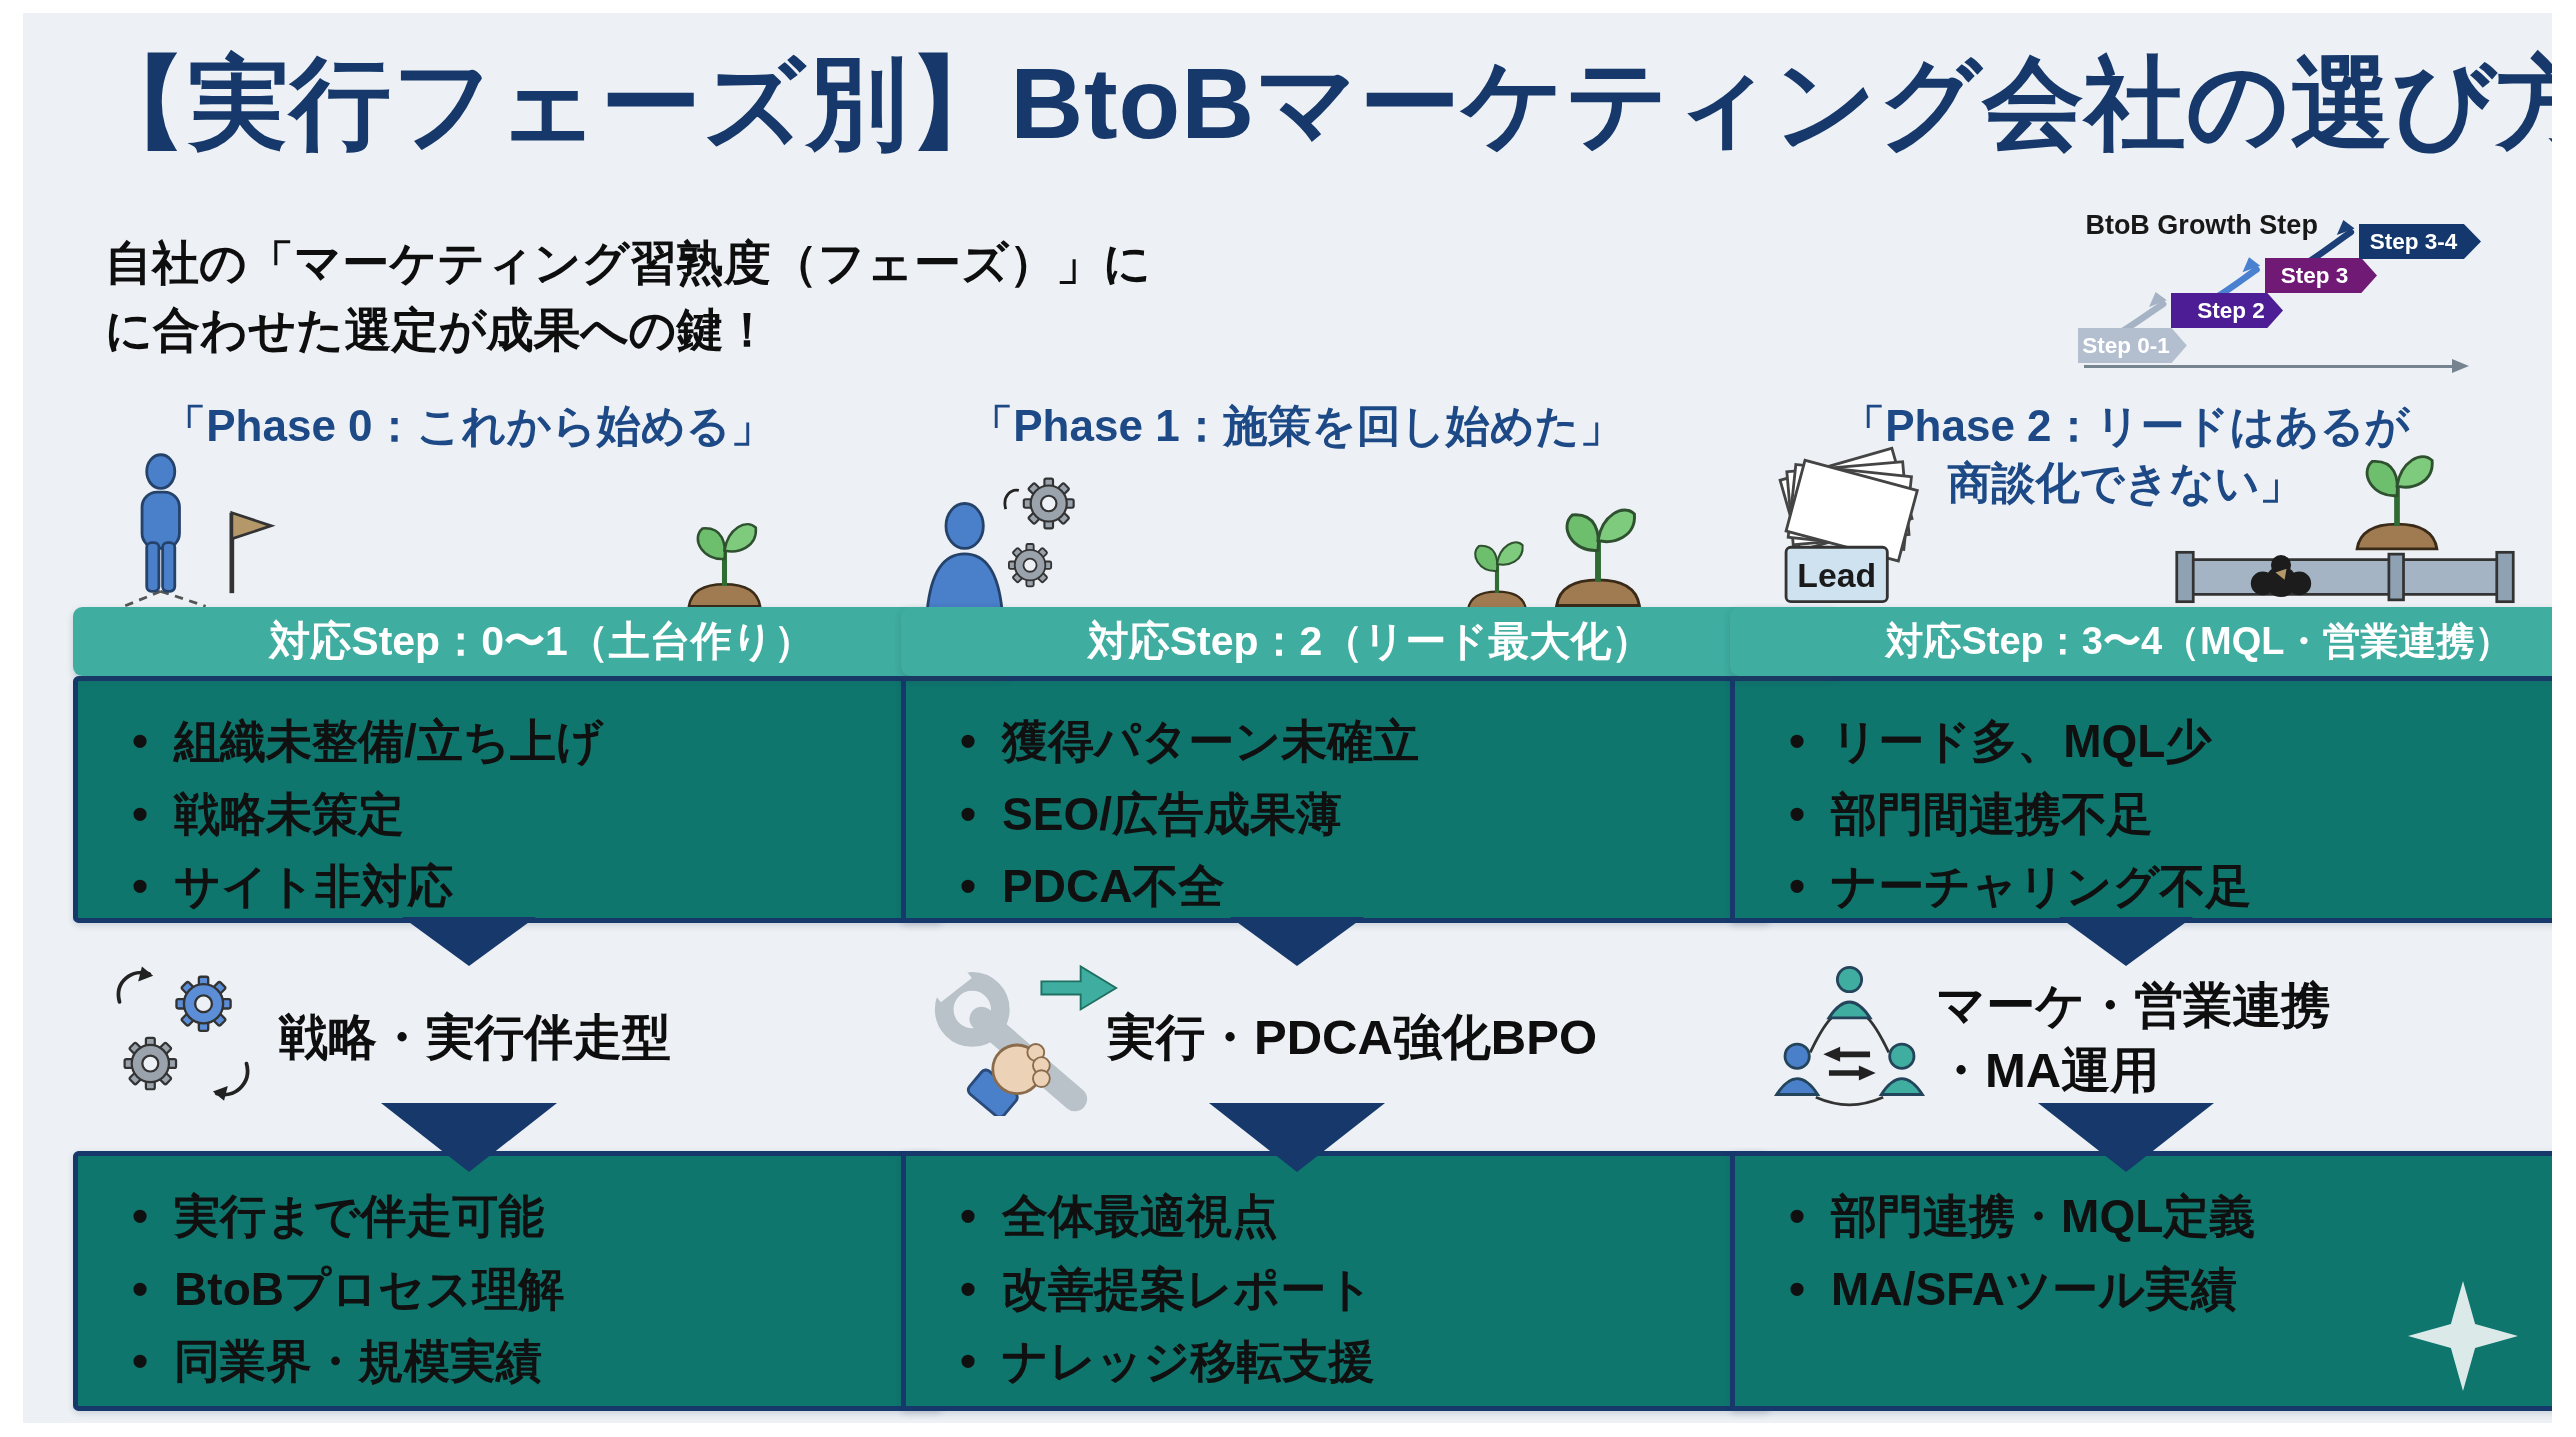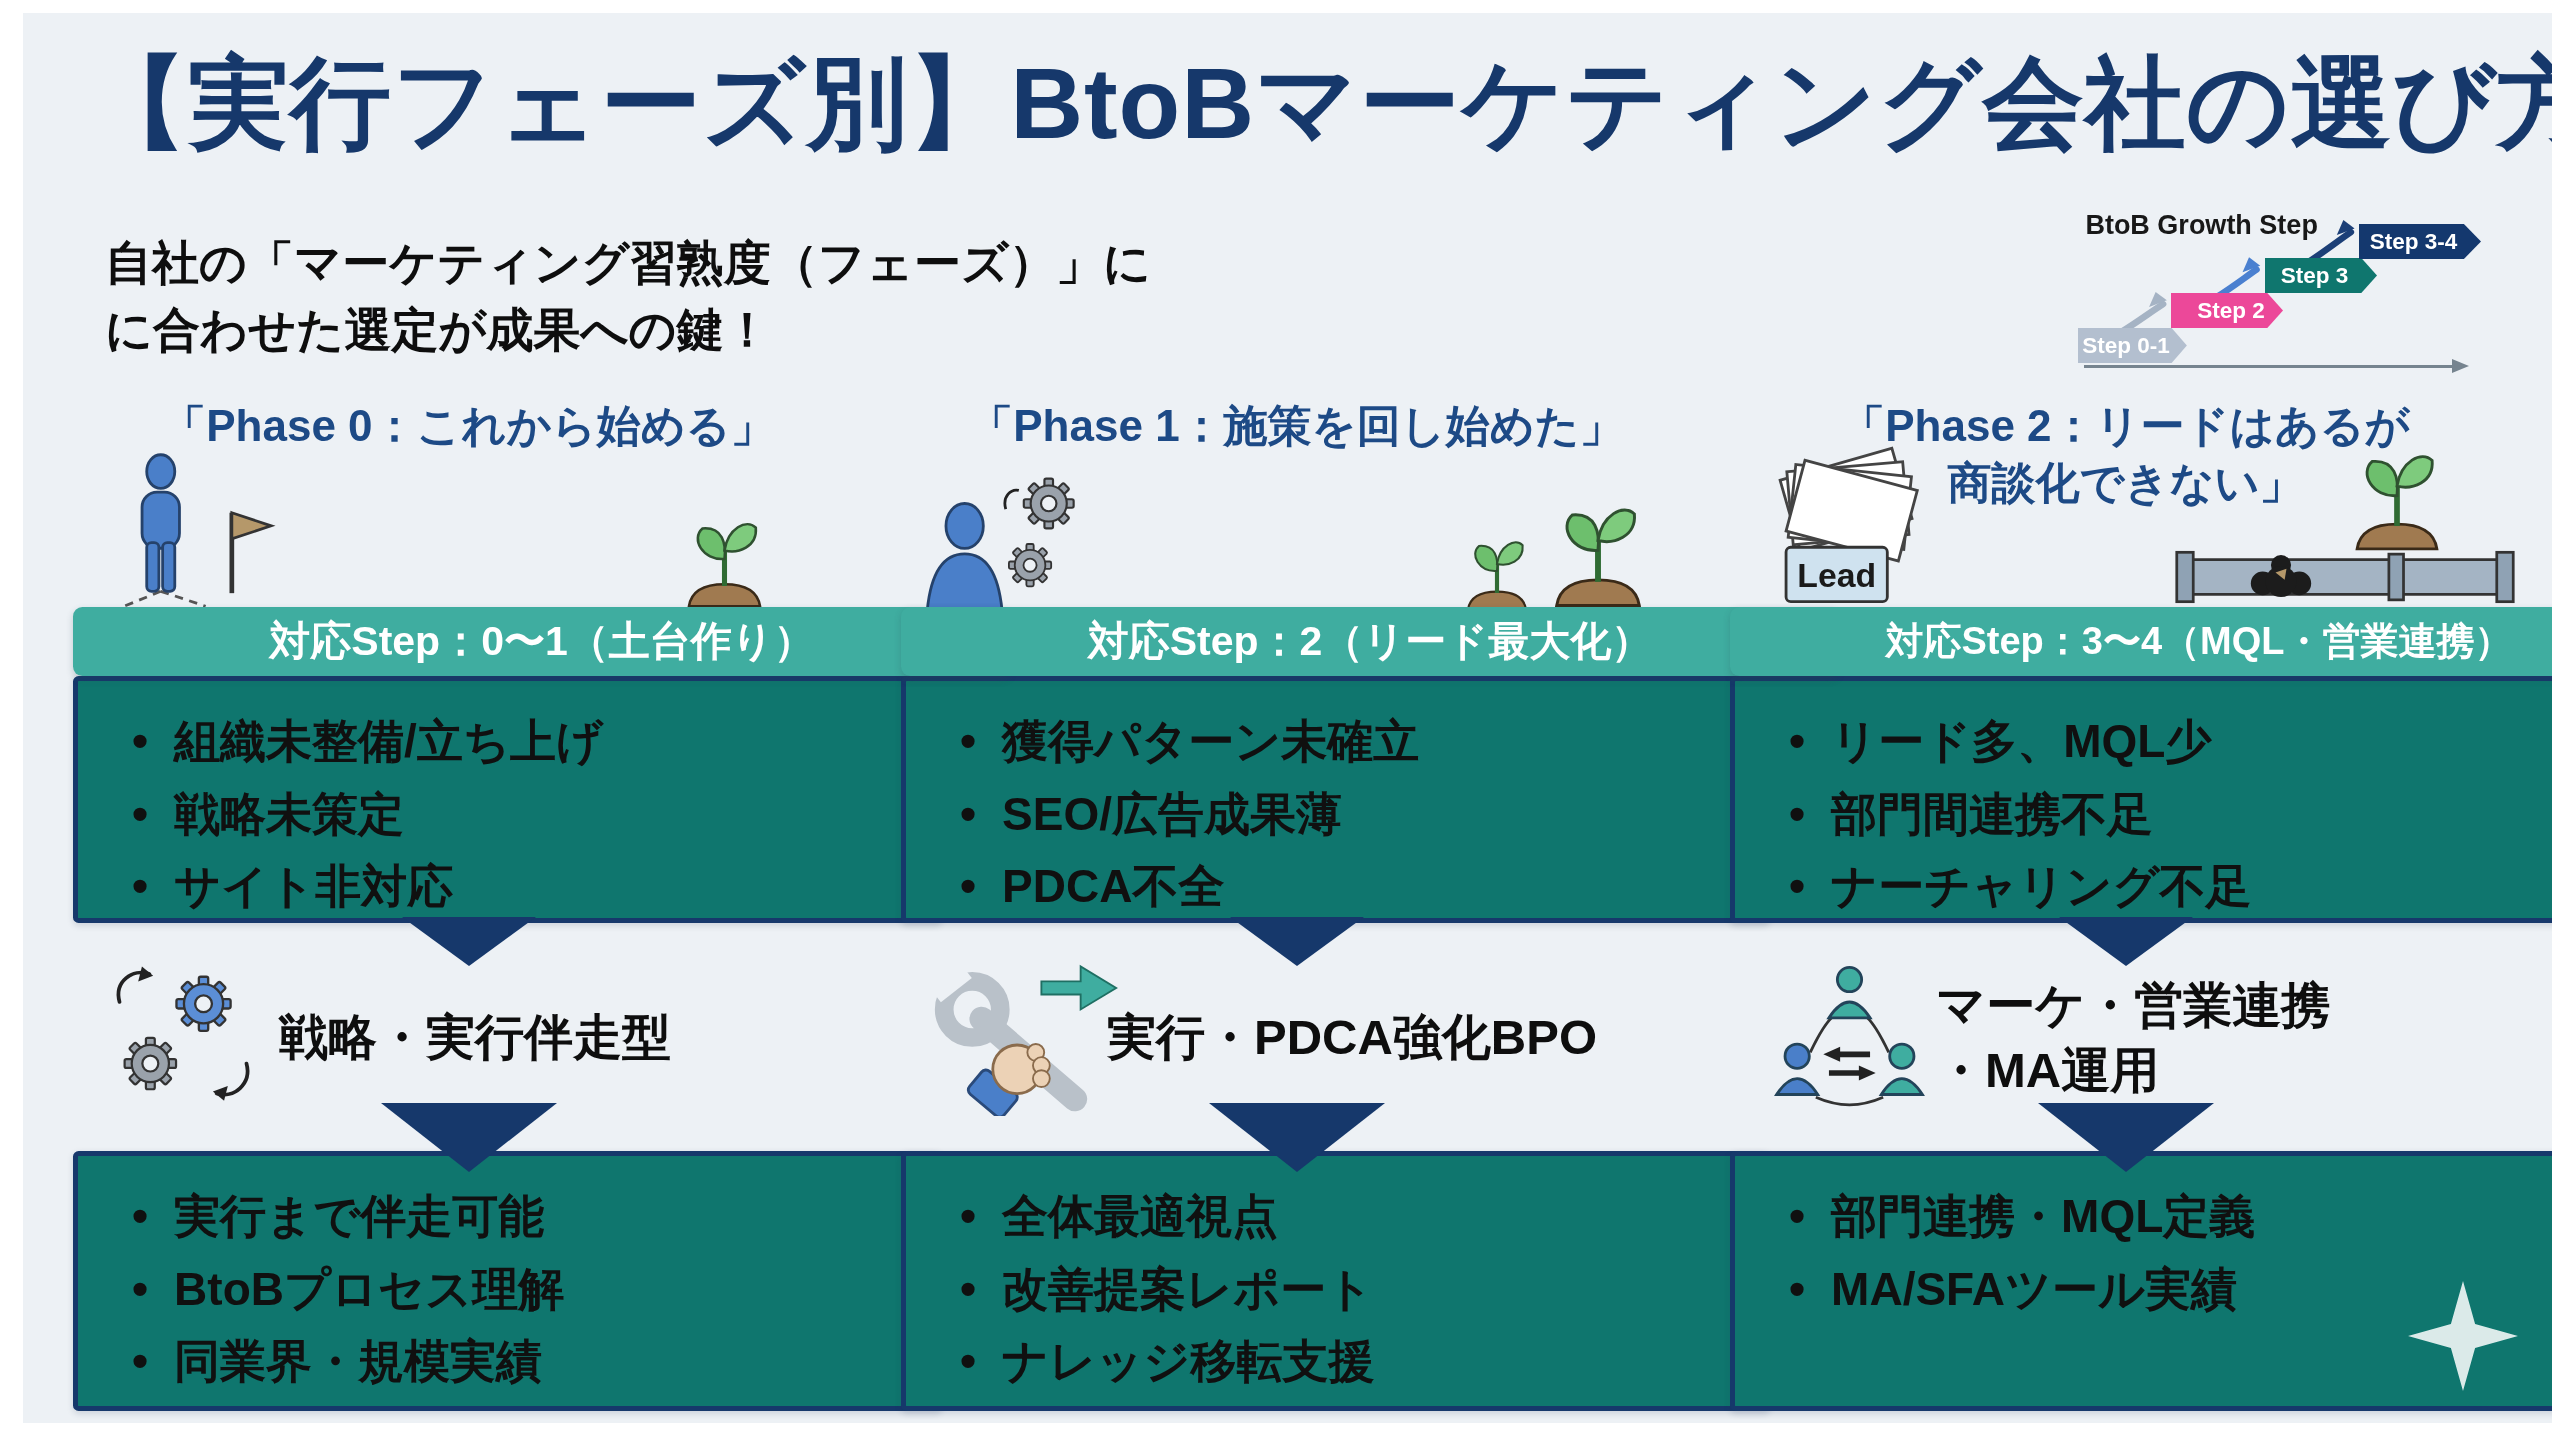--- a/index.html
+++ b/index.html
@@ -18,22 +18,22 @@
   .subtitle { position:absolute; left:105px; top:230px; font-size:47px; font-weight:bold;
     color:#0e0e0e; line-height:1.42; z-index:5; }
 
   
   .growth-chart { position:absolute; left:2076px; top:206px; width:404px; height:170px; z-index:5; }
   .growth-title { position:absolute; left:9.4px; top:3.7px; font-size:27px; font-weight:bold; color:#181818; white-space:nowrap; }
   .chip { position:absolute; height:35px; line-height:35px; text-align:center; color:#ffffff;
     font-size:22.5px; font-weight:bold; padding-right:13px;
     clip-path:polygon(0 0, 86% 0, 100% 50%, 86% 100%, 0 100%); }
   .chip0 { left:1.9px;  top:122px; width:109px; background:#b3bfcf; }
-  .chip1 { left:95px; top:87px;  width:112px; background:#ec4899;padding-left:21px; }
-  .chip2 { left:189px; top:52px;  width:112px; background:#0f766e; }
+  .chip1 { left:95px; top:87px;  width:112px; background:#4c1d95;padding-left:21px; }
+  .chip2 { left:189px; top:52px;  width:112px; background:#701a75; }
   .chip3 { left:283px; top:18px;  width:122px; background:#14386e; }
   .growth-arrows { position:absolute; left:0; top:0; width:404px; height:170px; }
   .growth-axis { position:absolute; left:7.5px; top:159px; width:371px; height:2.8px; background:#76848f; }
   .growth-axis-head { position:absolute; left:376px; top:153px; width:0; height:0;
     border-left:17px solid #76848f; border-top:7.5px solid transparent; border-bottom:7.5px solid transparent; }
 
   
   .column { position:absolute; top:397px; width:791px; height:1017px; }
   .col-0 { left:73px; } .col-1 { left:901px; } .col-2 { left:1730px; }
 

